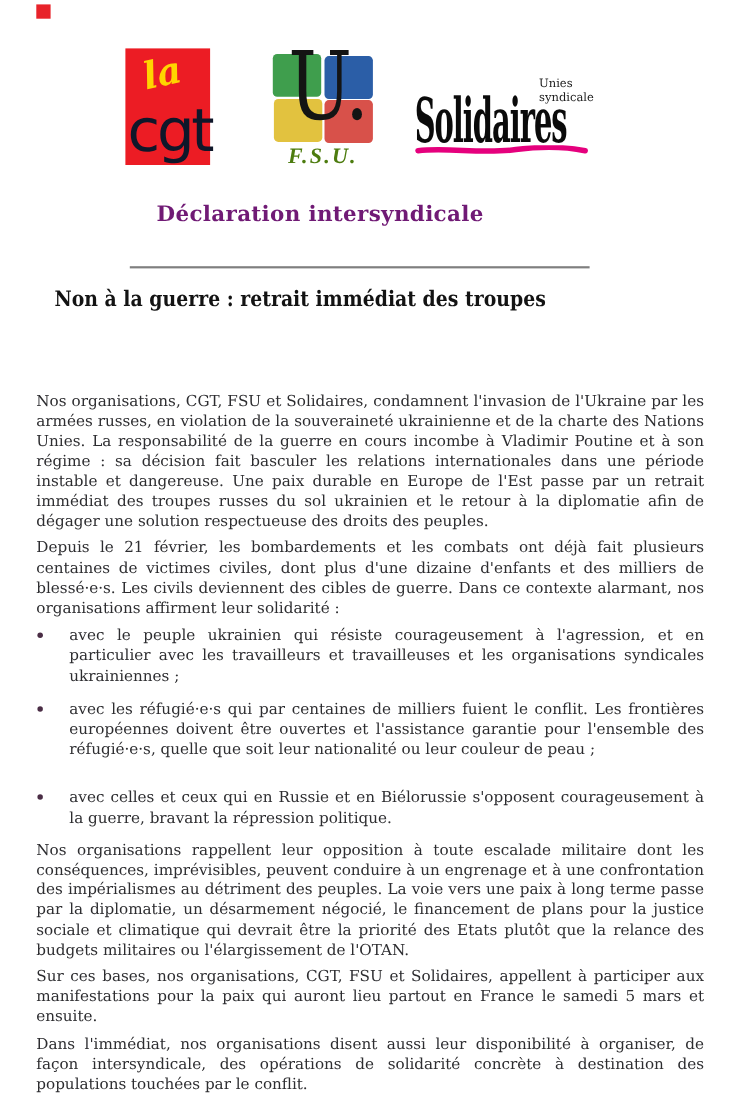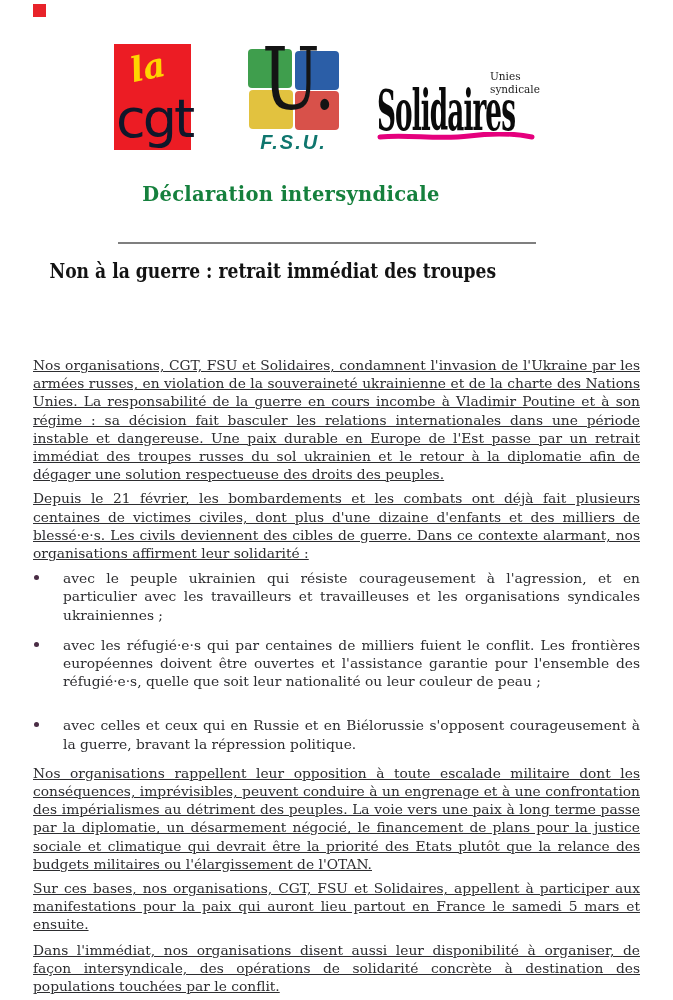--- a/index.html
+++ b/index.html
@@ -35,58 +35,58 @@
   .fsu-sq.tr{right:0;top:2px;}
   .fsu-sq.bl{left:1px;bottom:0;}
   .fsu-sq.br{right:0;bottom:-1px;}
   .fsu-letter{
     position:absolute;left:14px;top:-4px;
     font-family:"DejaVu Serif",serif;font-size:86px;line-height:0.8;
     color:#141414;transform:scaleX(0.8);transform-origin:left top;
   }
   .fsu-caption{
     position:absolute;left:0;top:82px;width:91px;text-align:center;
-    font-family:Liberation Sans, sans-serif;font-weight:bold;font-style:italic;
-    font-size:20px;letter-spacing:2px;color:#0f766e;white-space:nowrap;
+    font-family:Liberation Serif, serif;font-weight:bold;font-style:italic;
+    font-size:20px;letter-spacing:2px;color:#4d7c0f;white-space:nowrap;
   }
 
   .logo-solidaires{position:absolute;left:375px;top:68px;width:175px;height:75px;}
   .sol-tagline{
     position:absolute;left:115px;top:2px;
     font-family:"DejaVu Serif",serif;font-size:10.5px;line-height:1.2;color:#1a1a1a;
   }
   .sol-name{
     position:absolute;left:2px;top:14px;
     font-family:"DejaVu Serif",serif;font-weight:bold;
     font-size:56px;line-height:1;letter-spacing:-2px;color:#0a0a0a;
     transform:scaleX(0.47);transform-origin:left top;white-space:nowrap;
   }
   .sol-underline{position:absolute;left:2px;top:64px;width:158px;height:9px;}
 
   
   .doc-title{
     position:absolute;left:0;top:183px;width:582px;text-align:center;
-    font-weight:bold;font-size:19.5px;color:#15803d;letter-spacing:0.3px;
+    font-weight:bold;font-size:19.5px;color:#701a75;letter-spacing:0.3px;
   }
   .title-rule{
     position:absolute;left:118px;top:242px;width:418px;height:0;
     border-top:2px solid #7f7f7f;
   }
   .headline{position:absolute;left:0;width:546px;text-align:center;
     font-weight:bold;font-size:19.5px;color:#131313;}
   .headline .squeeze{display:inline-block;transform:scaleX(0.88);transform-origin:center;white-space:nowrap;}
   .headline.l1{top:260px;}
   .headline.l2{top:297px;}
 
   
   .content{
     position:absolute;left:33px;top:356px;width:607px;
     font-size:13.8px;line-height:18.2px;text-align:justify;
   }
-  .content p{margin:0 0 6px 0;text-decoration:underline;}
+  .content p{margin:0 0 6px 0;}
   .content p.pre-list{margin-bottom:7px;}
   ul.bullets{list-style:none;margin:0 0 11px 0;padding:0;}
   ul.bullets li{position:relative;padding-left:30px;margin:0 0 12px 0;text-align:justify;}
   ul.bullets li:last-child{margin-bottom:0;margin-top:26px;}
   .dot{position:absolute;left:1px;top:6px;width:5px;height:5px;border-radius:50%;background:#4a2d45;}
   .date-line{font-weight:bold;font-size:14.5px;color:#131313;margin-top:7px;text-align:left;}
 </style>
 </head>
 <body>
 

